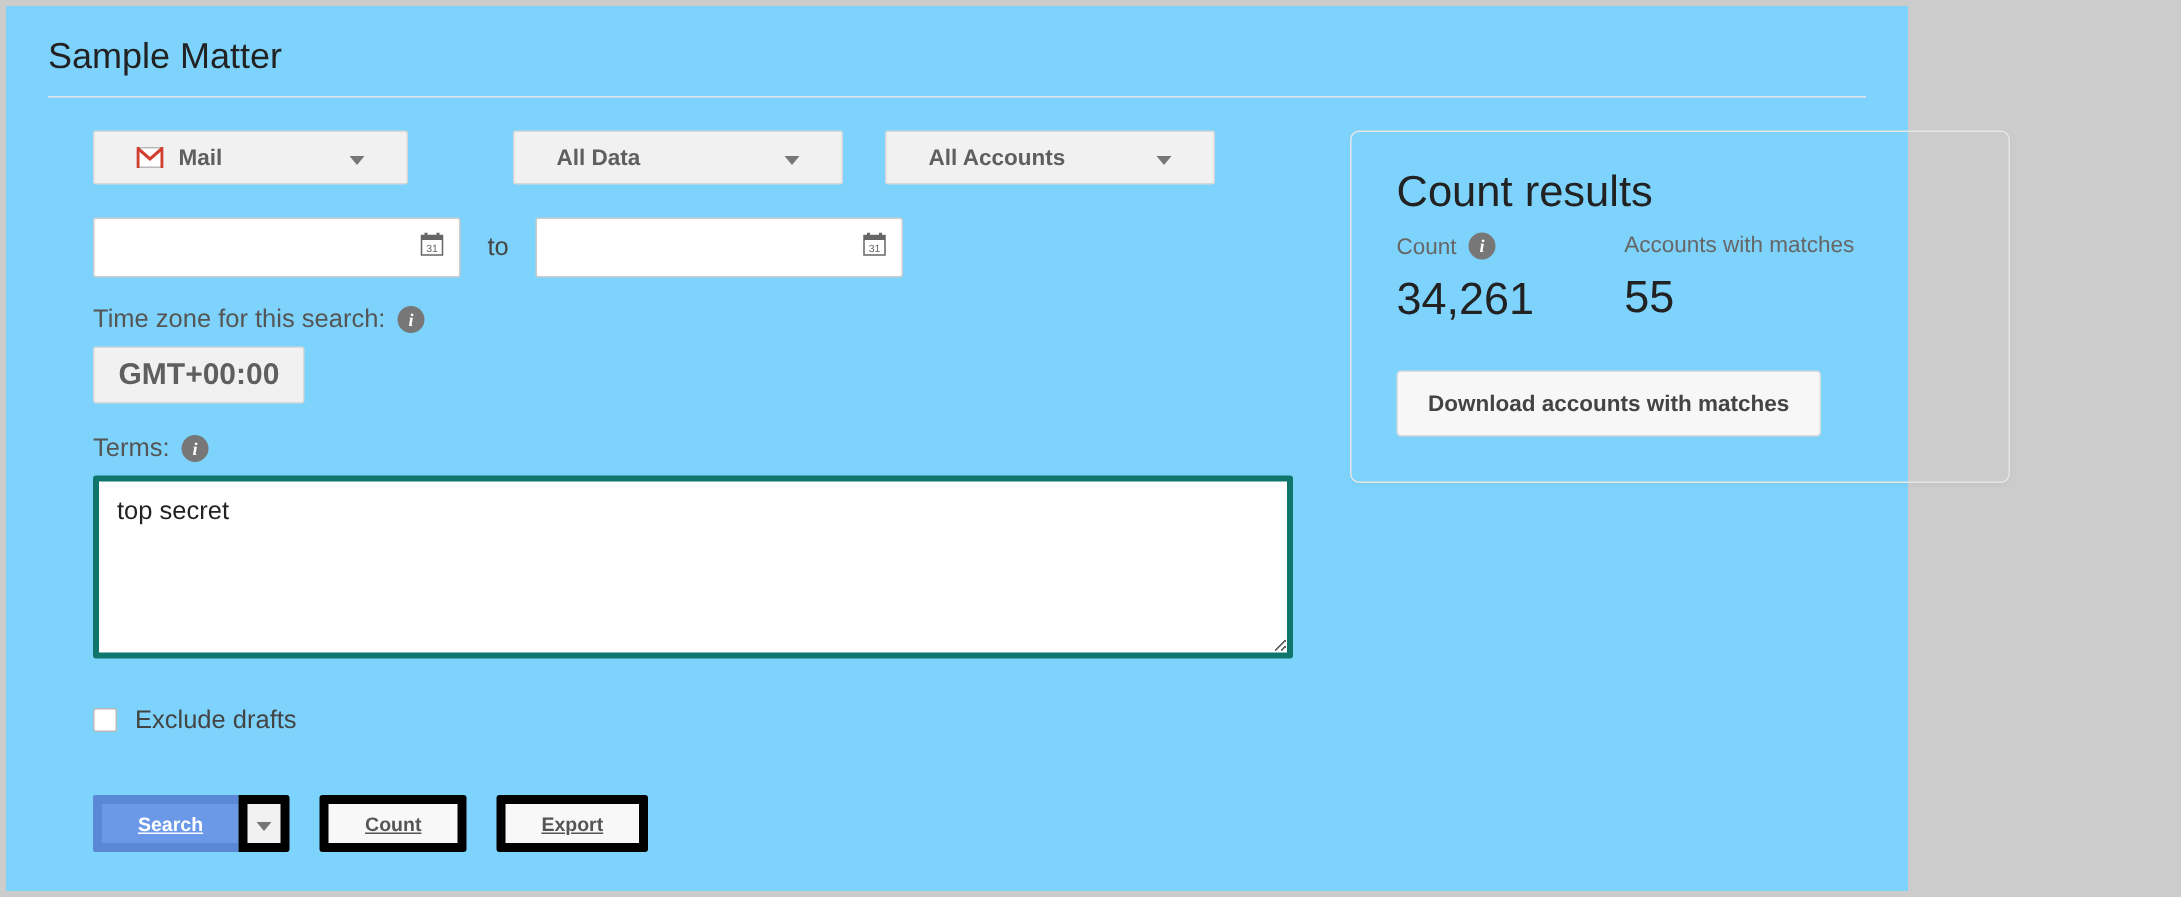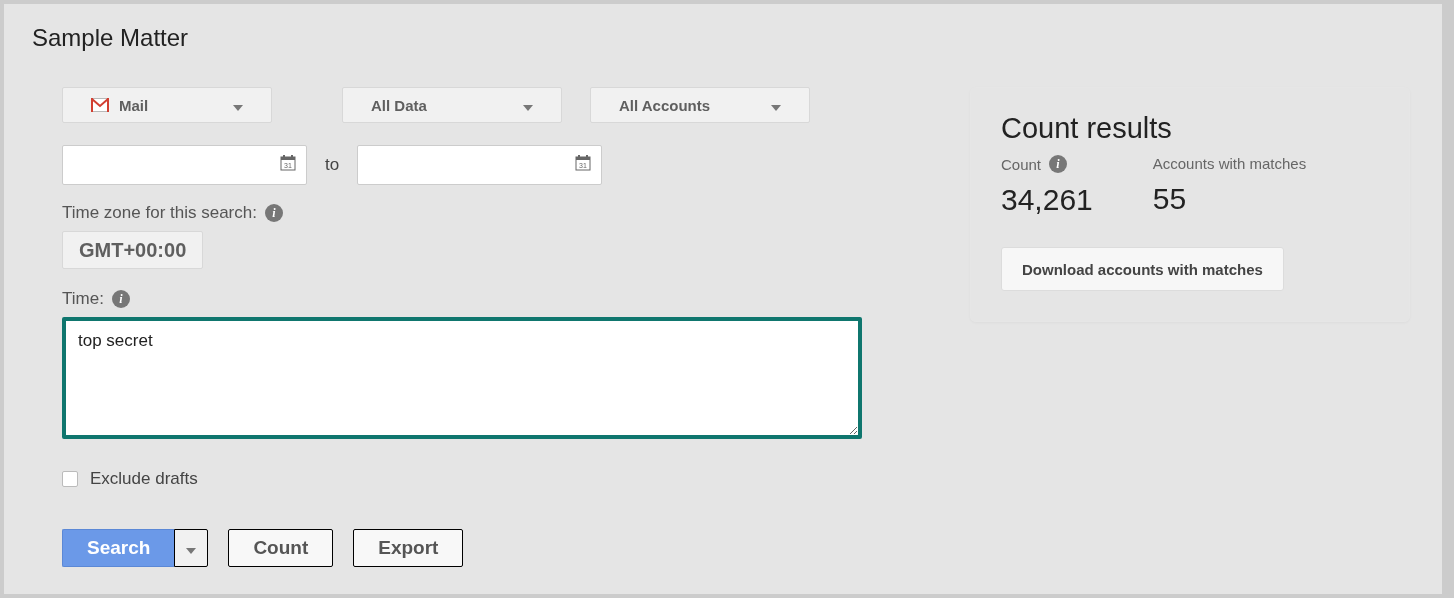--- a/index.html
+++ b/index.html
@@ -4,22 +4,22 @@
 <style>
   * { box-sizing: border-box; }
   body {
     margin: 0;
     font-family: Arial, "Helvetica Neue", Helvetica, sans-serif;
     background: #ccc;
     padding: 4px;
     color: #212121;
   }
   .app {
-    background: #e5e5e5;
-    width: 1438px;
+    background: #7dd3fc;
+    width: 1268px;
     height: 590px;
     padding: 20px 28px 14px 28px;
     position: relative;
   }
   .title {
     font-size: 24px;
     color: #222;
     margin: 0 0 12px 0;
     font-weight: 400;
   }
@@ -81,23 +81,23 @@
   .terms {
     width: 800px; height: 122px; border:4px solid #0f766e; border-radius:2px;
     padding: 10px 12px; font-size:17px; color:#222; resize: both; font-family: inherit;
   }
 
   .exclude-row { display:flex; align-items:center; gap:12px; margin-top: 26px; font-size:17px; color:#444;}
   .chk { width:16px; height:16px; border:1px solid #bbb; border-radius:2px; background:#fff; cursor:pointer;}
 
   .btn-row { display:flex; gap: 20px; margin-top: 40px; align-items:center;}
   .btn {
-    height:38px; border:1px solid #000000; border-radius:2px; background:#f8f8f8;
-    font-size:19px; font-weight:700; color:#555; padding: 0 24px; cursor:pointer;
-    display:inline-flex; align-items:center; justify-content:center;
+    height:38px; border:6px solid #000000; border-radius:2px; background:#f8f8f8;
+    font-size:13px; font-weight:700; color:#555; padding: 0 24px; cursor:pointer;
+    display:inline-flex; align-items:center; justify-content:center;text-decoration:underline;
   }
   .btn-group { display:flex; }
   .btn-primary {
     background:#6b99e8; border-color:#5b88d6; color:#fff;
     border-top-right-radius:0; border-bottom-right-radius:0; border-right:none;
   }
   .btn-drop {
     width:34px; padding:0; background:#f1f1f1; border-top-left-radius:0; border-bottom-left-radius:0;
   }
 
@@ -191,21 +191,21 @@
 
       <div class="field-label">
         <span>Time zone for this search:</span>
         <span class="info-icon">i</span>
       </div>
       <div class="tz-btn">
         <span>GMT+00:00</span>
       </div>
 
       <div class="field-label">
-        <span>Time:</span>
+        <span>Terms:</span>
         <span class="info-icon">i</span>
       </div>
       <textarea class="terms" style="">top secret</textarea>
 
       <div class="exclude-row">
         <span class="chk"></span>
         <span>Exclude drafts</span>
       </div>
 
       <div class="btn-row">

